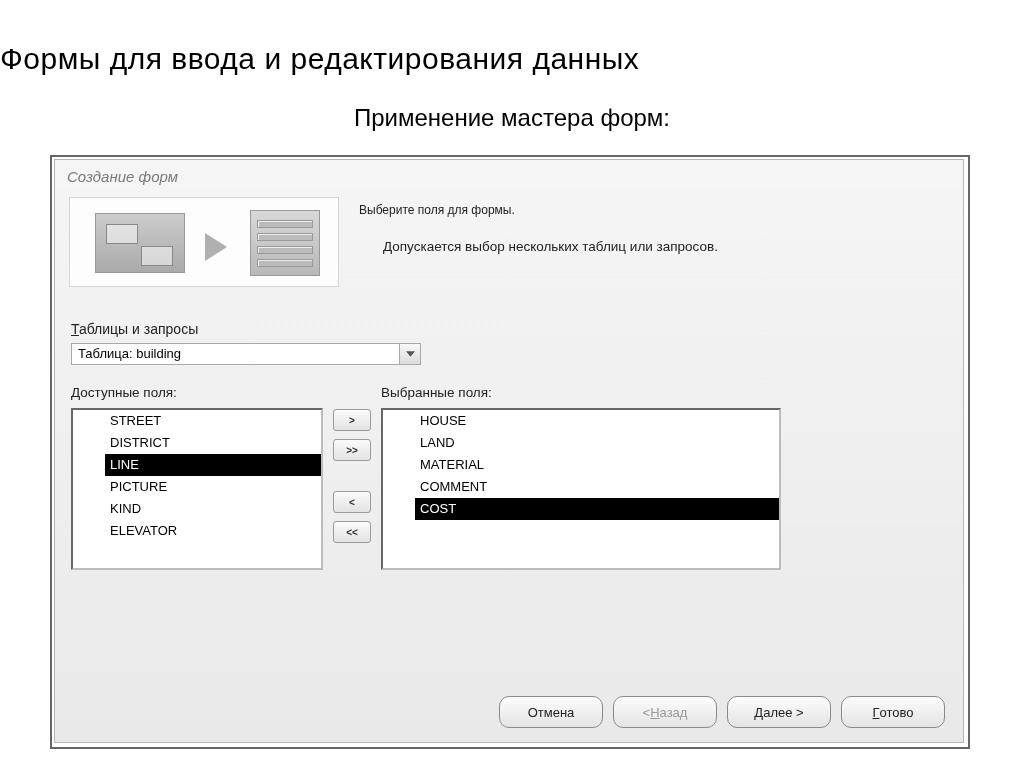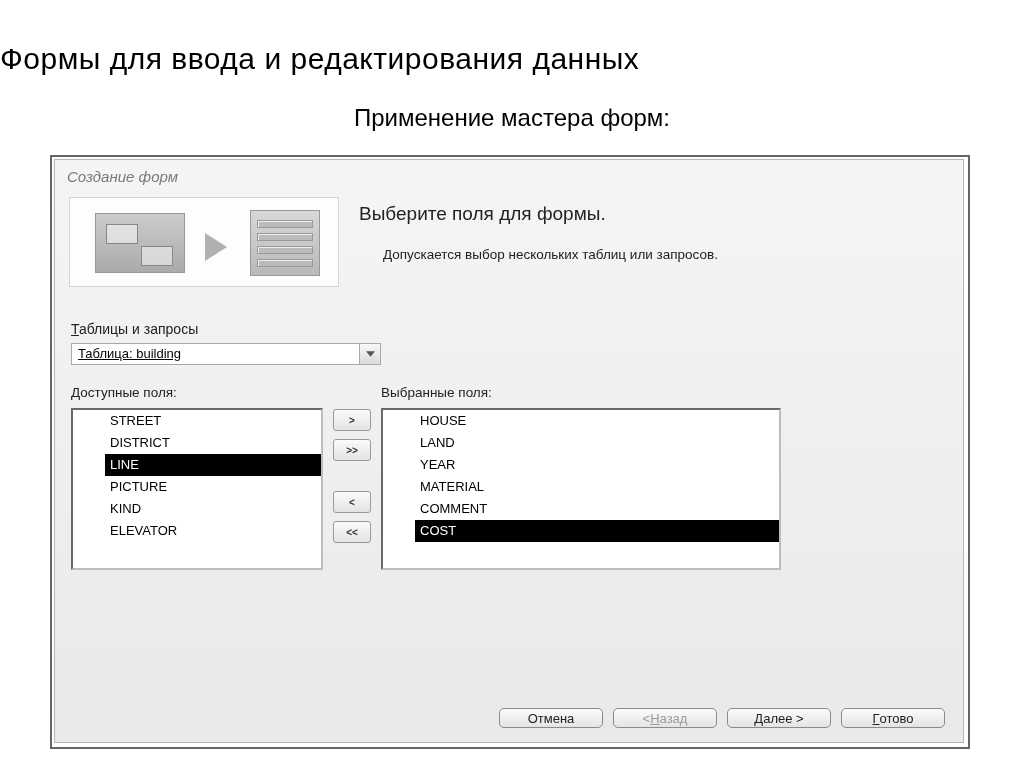--- a/index.html
+++ b/index.html
@@ -87,27 +87,27 @@
   .wiz-right {
     position: absolute;
     left: 180px; top: 12px;
     width: 70px; height: 66px;
     background: linear-gradient(#d8d8d8,#b8b8b8);
     border: 1px solid #999;
     display:flex; flex-direction:column; justify-content:space-around; padding:6px;
   }
   .wiz-row { height:8px; background:#bbb; border:1px solid #999; box-shadow: inset 1px 1px 0 #eee;}
   .header-text { padding-top: 6px; }
-  .header-line1 { font-size: 19px; color: #222; margin-bottom: 22px; }
+  .header-line1 { font-size: 12px; color: #222; margin-bottom: 22px; }
   .header-line2 { font-size: 13.5px; color: #222; margin-left: 24px; }
   .body-area { padding: 20px 16px 0 16px; }
   .section-label { font-size: 14px; color: #222; margin-top: 14px; margin-bottom: 6px;}
   .section-label u { text-decoration: underline; }
   .combo {
-    display:flex; width: 310px; text-decoration: underline;
+    display:flex; width: 350px;
   }
   .combo-input {
     flex: 1;
     height: 22px;
     padding: 2px 6px;
     font-size: 13px;
     background: #fff;
     border: 1px solid #a9a9a9;
     border-right: none;
   }
@@ -164,24 +164,24 @@
     cursor: pointer;
   }
   .mid-gap { height: 14px; }
   .footer {
     position: absolute;
     bottom: 14px; right: 18px;
     display:flex; gap: 10px;
   }
   .nav-btn {
     min-width: 104px;
-    height: 20px;
+    height: 32px;
     background: linear-gradient(#fcfcfc,#e4e4e4);
     border: 1px solid #8b8b8b;
-    border-radius: 5px;
+    border-radius: 10px;
     font-size: 13px;
     color: #222;
     display:flex; align-items:center; justify-content:center;
     cursor: pointer;
   }
   .nav-btn.disabled { color: #9a9a9a; cursor: default; }
 </style>
 </head>
 <body>
 
@@ -239,21 +239,20 @@
           <div class="mid-gap"></div>
           <div class="mid-btn">&lt;</div>
           <div class="mid-btn">&lt;&lt;</div>
         </div>
 
         <div class="col">
           <div class="col-label">Выбранные поля:</div>
           <div class="listbox listbox-wide" id="chosen-list">
               <div class="list-item">HOUSE</div>
               <div class="list-item">LAND</div>
-              <div class="list-item">YEAR</div>
               <div class="list-item">MATERIAL</div>
               <div class="list-item">COMMENT</div>
               <div class="list-item selected">COST</div>
             </div>
         </div>
       </div>
     </div>
 
     <div class="footer">
       <div class="nav-btn">Отмена</div>

